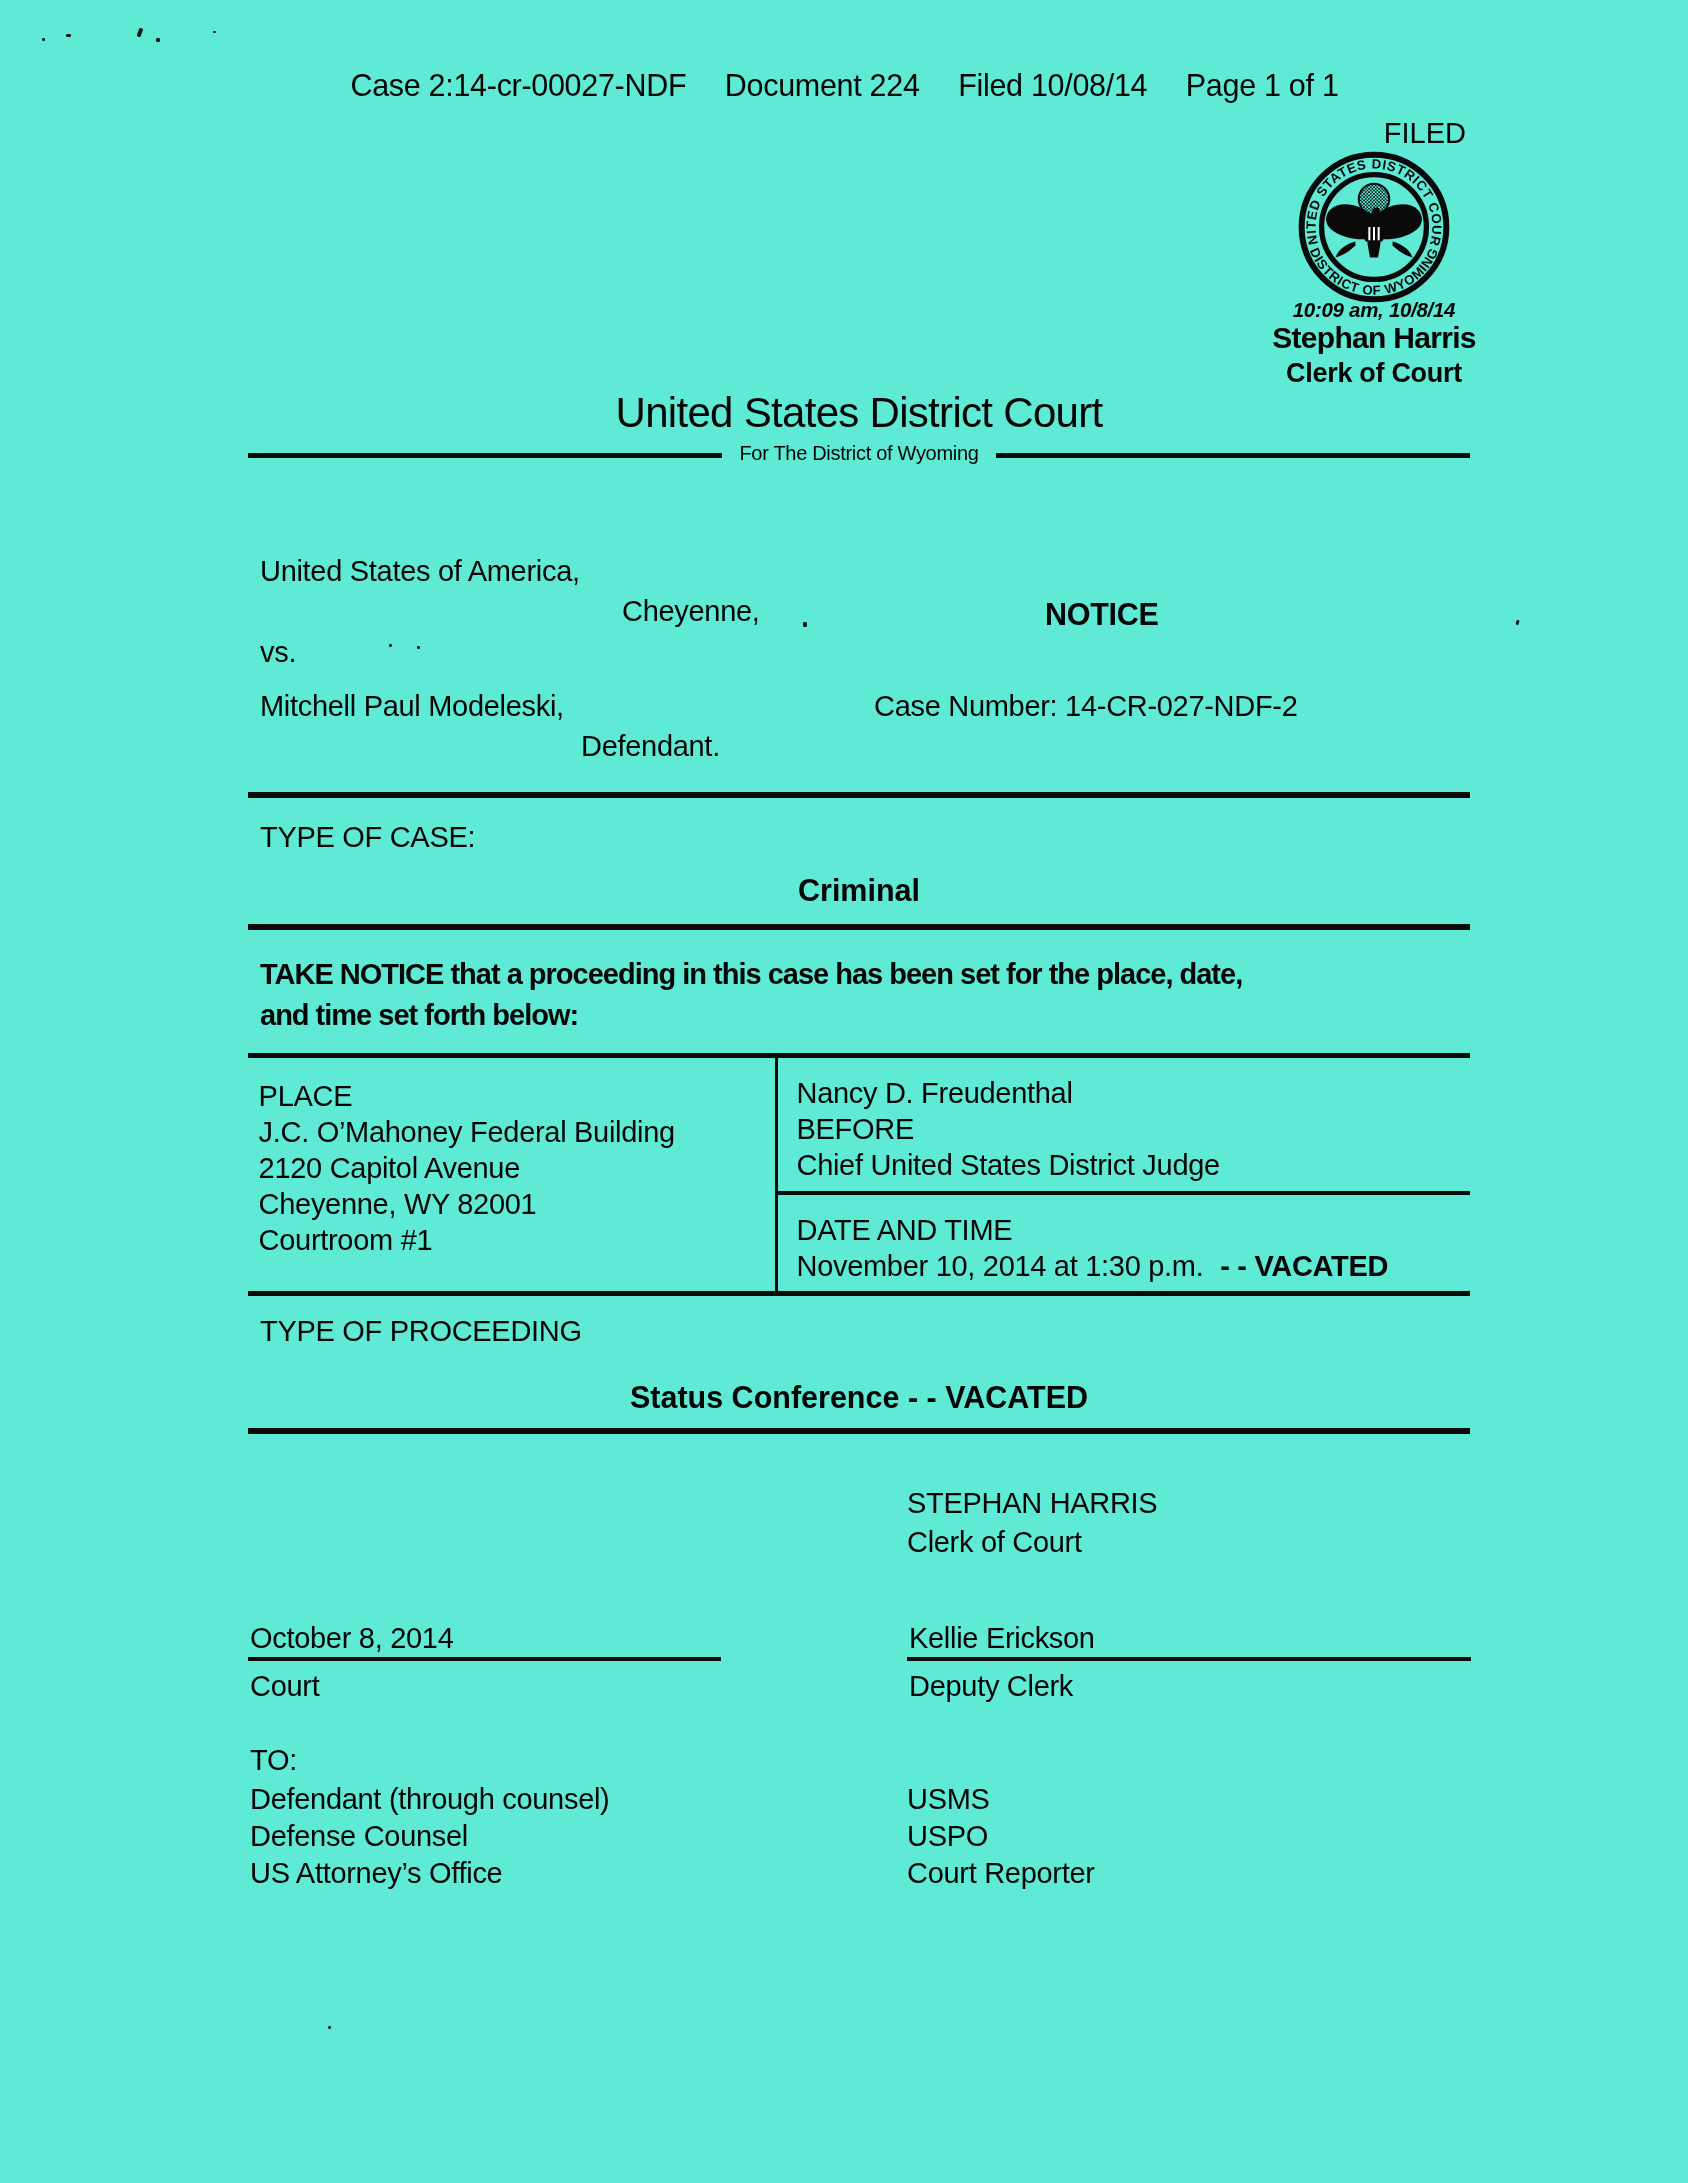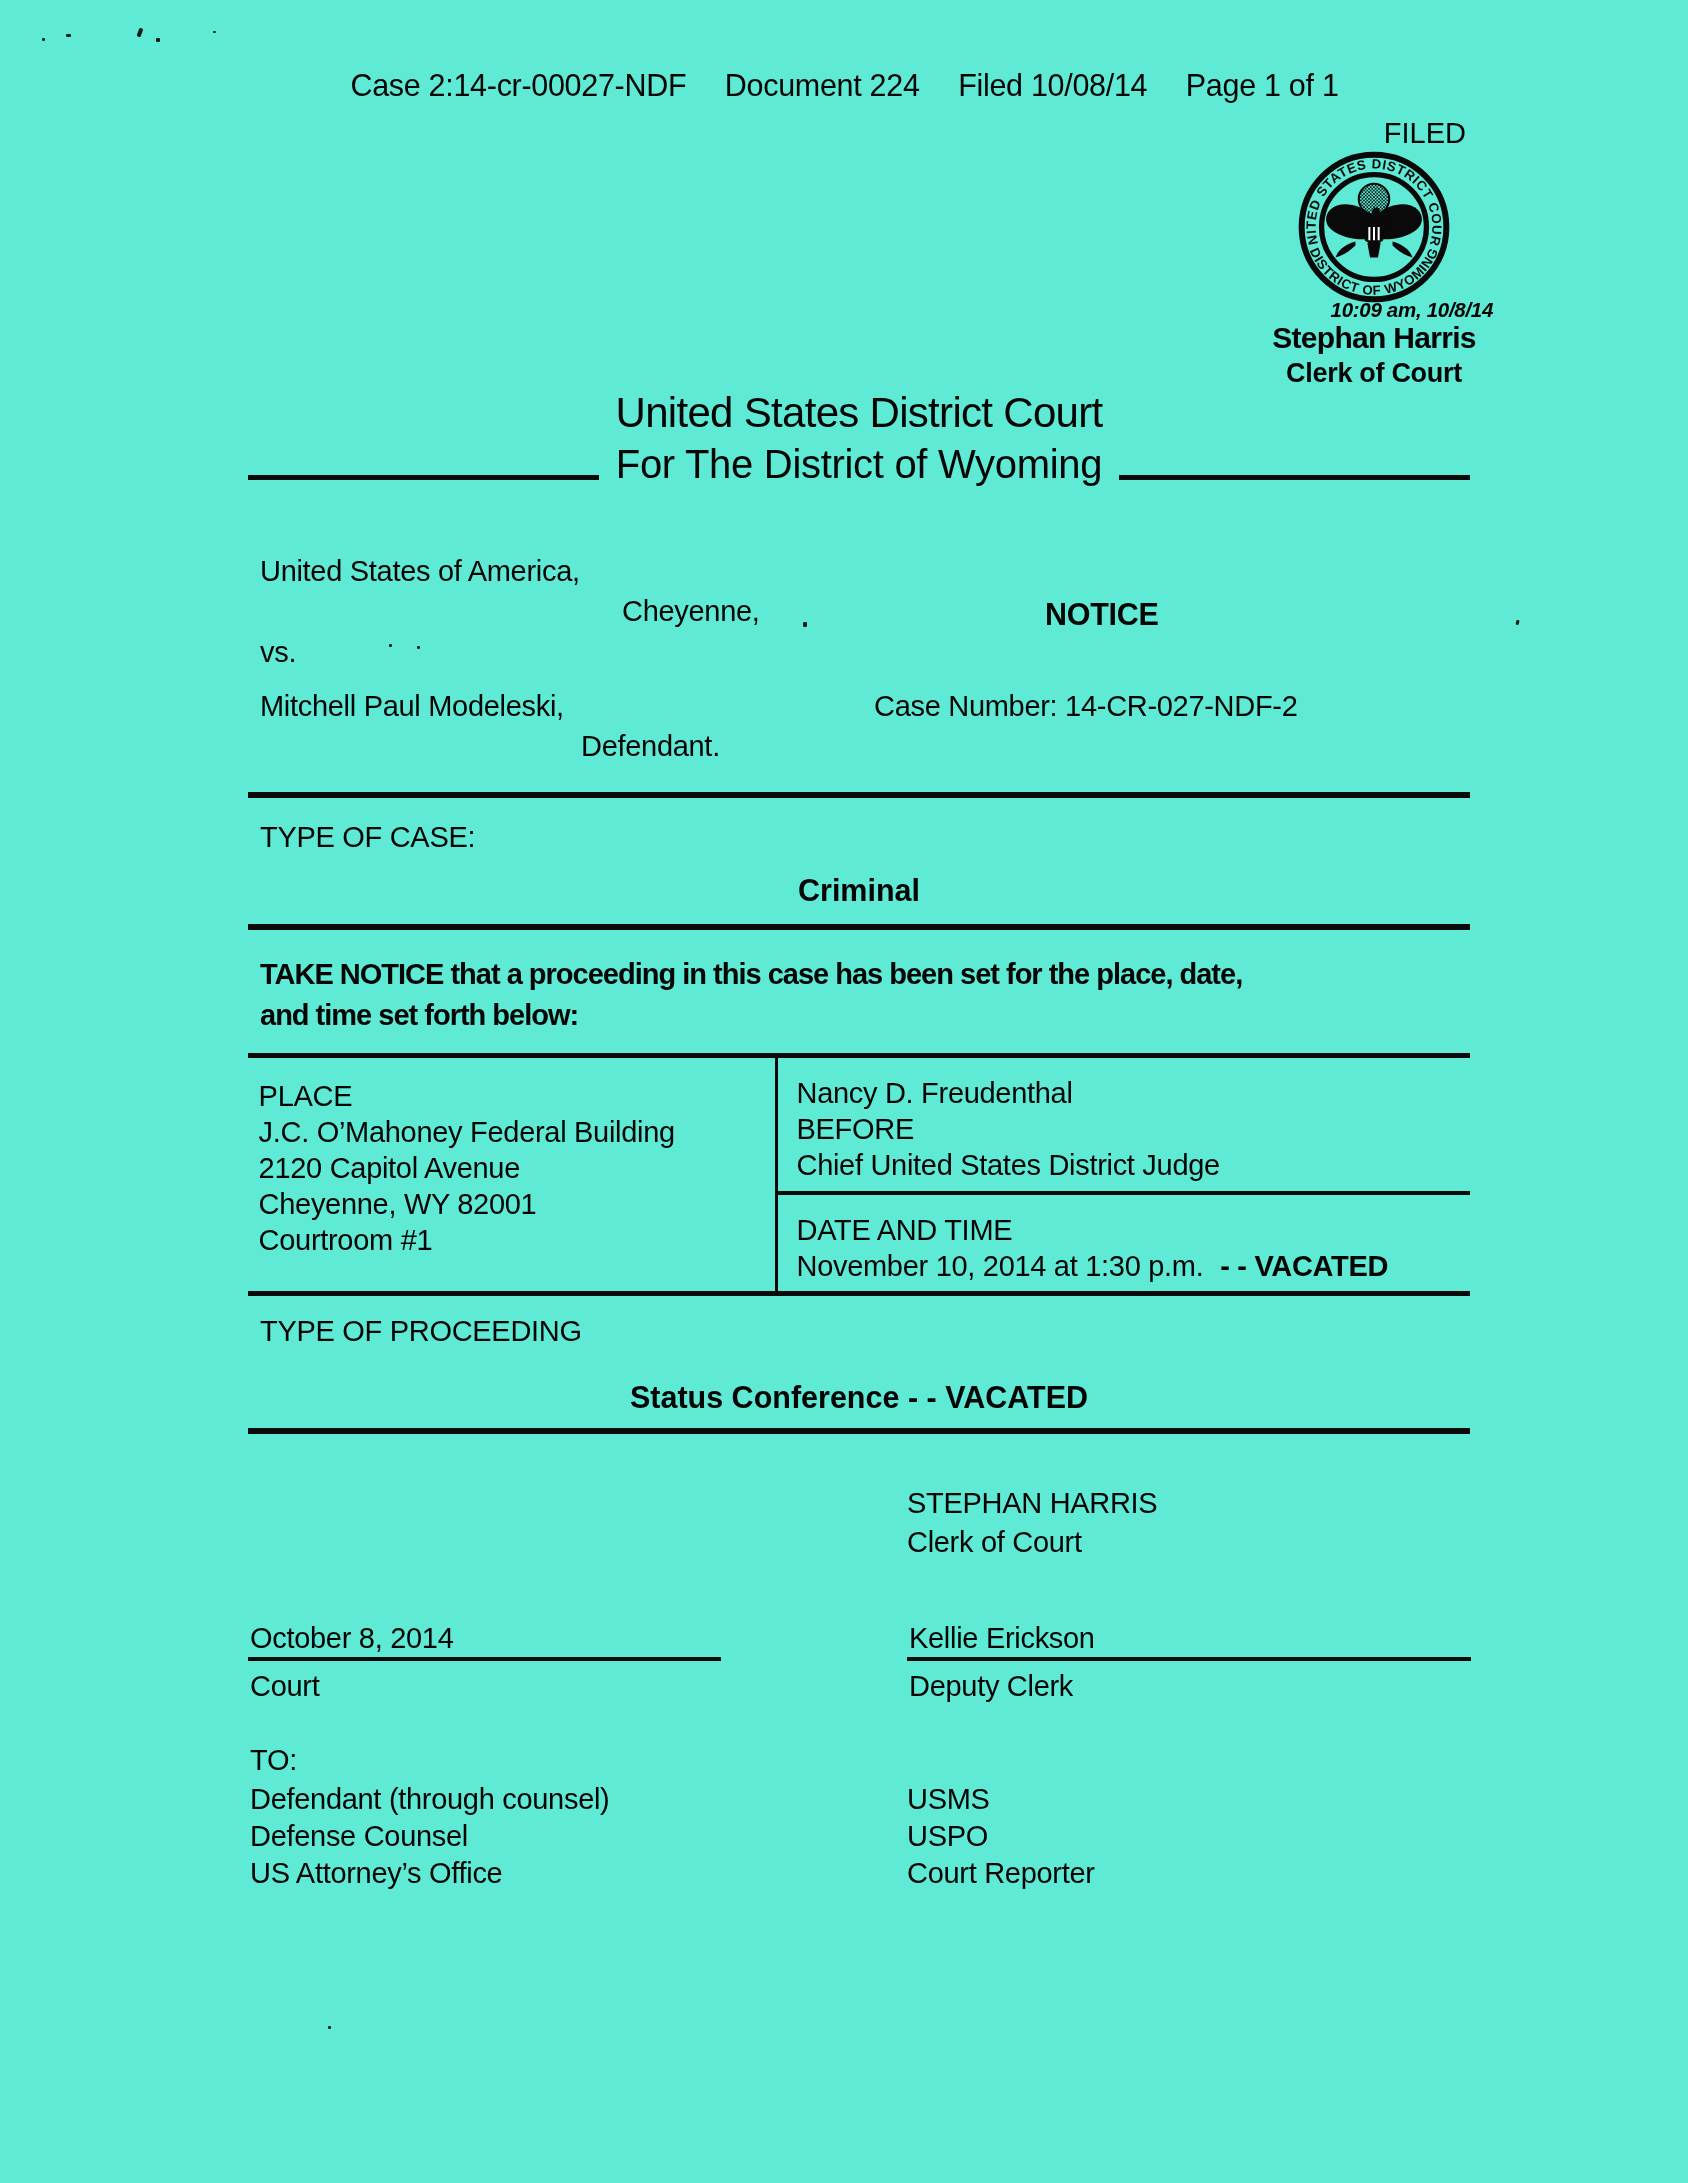--- a/index.html
+++ b/index.html
@@ -15,28 +15,28 @@
   .t{position:absolute;white-space:nowrap;font-size:29px;letter-spacing:-0.3px;line-height:1.15;}
   .b{font-weight:bold;}
   .center-block{position:absolute;left:248px;width:1222px;text-align:center;white-space:nowrap;}
   .rule{position:absolute;background:#0a0a0a;}
   
   .case-line{position:absolute;top:68px;left:0;width:1689px;text-align:center;font-size:30.5px;letter-spacing:-0.3px;}
   .case-line span{margin:0 15.2px;}
   
   .filed{position:absolute;top:117px;left:1281px;width:185px;text-align:right;font-size:29px;font-weight:normal;}
   .seal{position:absolute;left:1297px;top:150px;}
-  .stamp-time{position:absolute;top:298px;left:1255px;width:238px;text-align:right;font-size:20.5px;font-weight:bold;font-style:italic;letter-spacing:-0.3px;}
+  .stamp-time{position:absolute;top:298px;left:1255px;width:238px;text-align:center;font-size:20.5px;font-weight:bold;font-style:italic;letter-spacing:-0.3px;}
   .stamp-name{position:absolute;top:321px;left:1255px;width:238px;text-align:center;font-size:30px;font-weight:bold;letter-spacing:-0.7px;}
   .stamp-title{position:absolute;top:358px;left:1255px;width:238px;text-align:center;font-size:27px;font-weight:bold;letter-spacing:-0.3px;}
   
   .court-title{top:389px;font-size:42px;letter-spacing:-0.7px;}
   .subtitle-row{position:absolute;left:248px;top:442px;width:1222px;display:flex;align-items:flex-end;}
   .subtitle-row .flank{flex:1;height:4.6px;background:#0a0a0a;margin-bottom:7.3px;}
-  .subtitle-text{font-size:40px;letter-spacing:-0.3px;padding:0 17px;white-space:nowrap;}
+  .subtitle-text{font-size:20px;letter-spacing:-0.3px;padding:0 17px;white-space:nowrap;}
   
   .hearing-table{
     position:absolute;left:248px;top:1053px;width:1222px;height:233px;
     border-top:5.3px solid #0a0a0a;border-bottom:5.3px solid #0a0a0a;
     box-sizing:content-box;display:flex;gap:20px;
   }
   .cell-left{width:507px;padding:20px 0 0 10.6px;box-sizing:border-box;}
   .cell-right{flex:1;border-left:3.3px solid #0a0a0a;display:flex;flex-direction:column;}
   .cell-right-top{border-bottom:4px solid #0a0a0a;padding:17px 0 8px 18.5px;}
   .cell-right-bottom{padding:17px 0 0 18.5px;}

